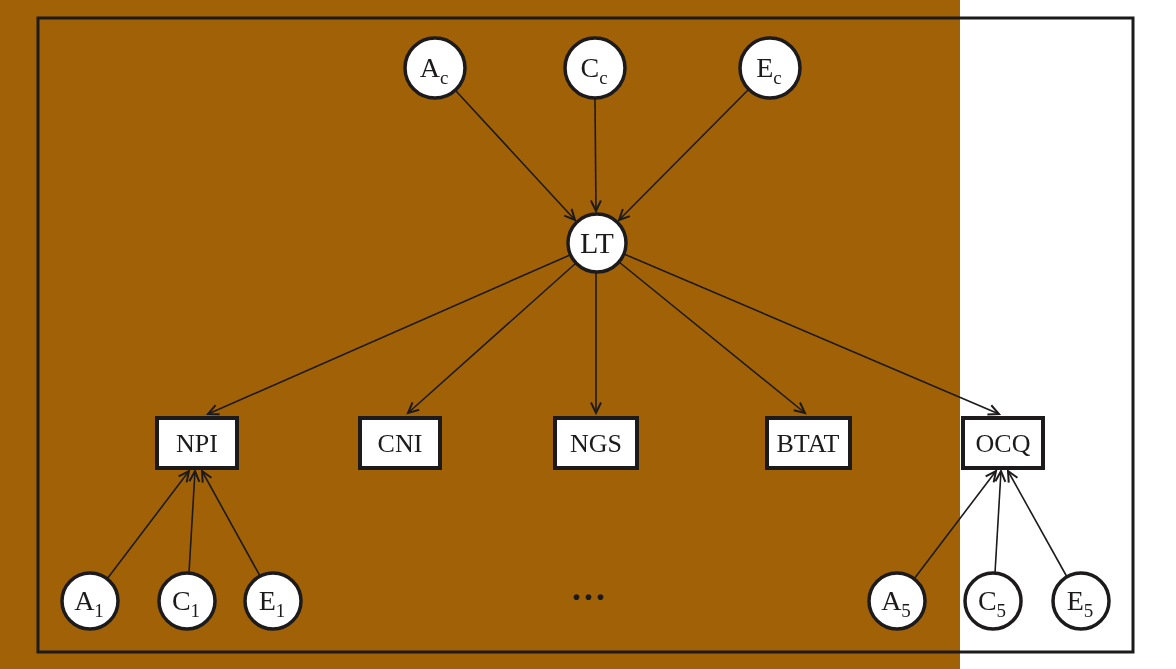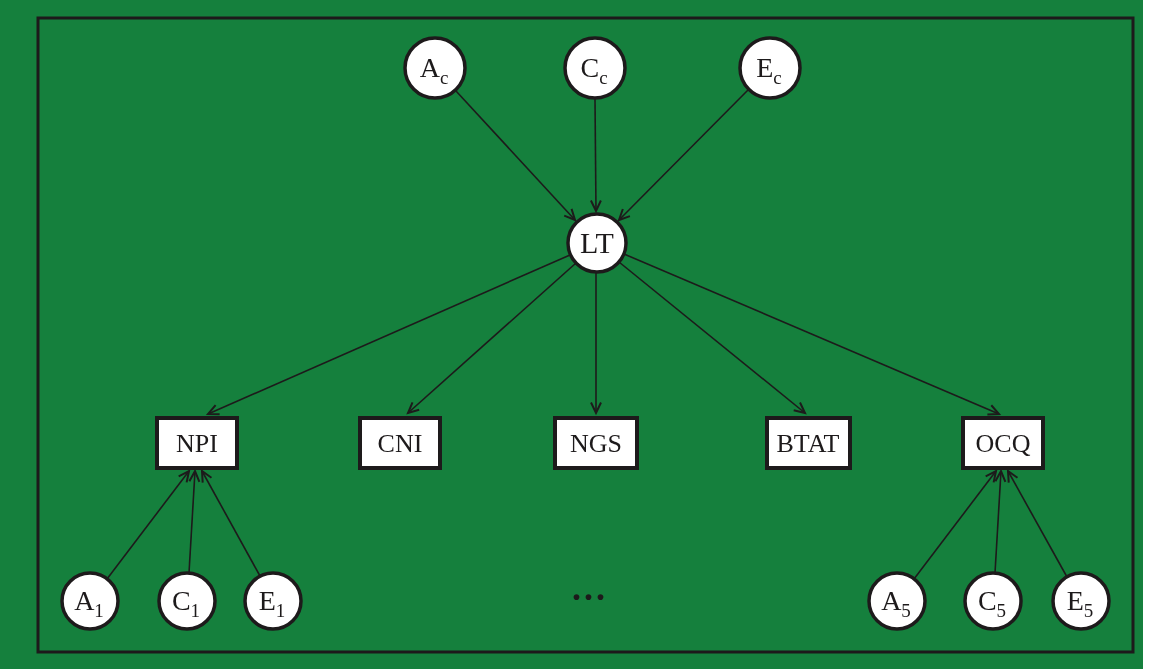--- a/index.html
+++ b/index.html
@@ -2,23 +2,23 @@
 <html><head>
 <meta charset="utf-8">
 <style>
   html, body {
     margin: 0;
     padding: 0;
     background: #ffffff;
   }
   .canvas {
     position: relative;
-    width: 1143px;
+    width: 960px;
     height: 669px;
-    background: #15803d;
+    background: #a16207;
     font-family: "Liberation Serif", "DejaVu Serif", serif;
   }
   svg text {
     font-family: "Liberation Serif", "DejaVu Serif", serif;
     fill: #1d1a1b;
   }
   .node-label { font-size: 28px; }
   .node-label .sub { font-size: 19px; }
   .lt-label { font-size: 30px; }
   .box-label { font-size: 26px; }

